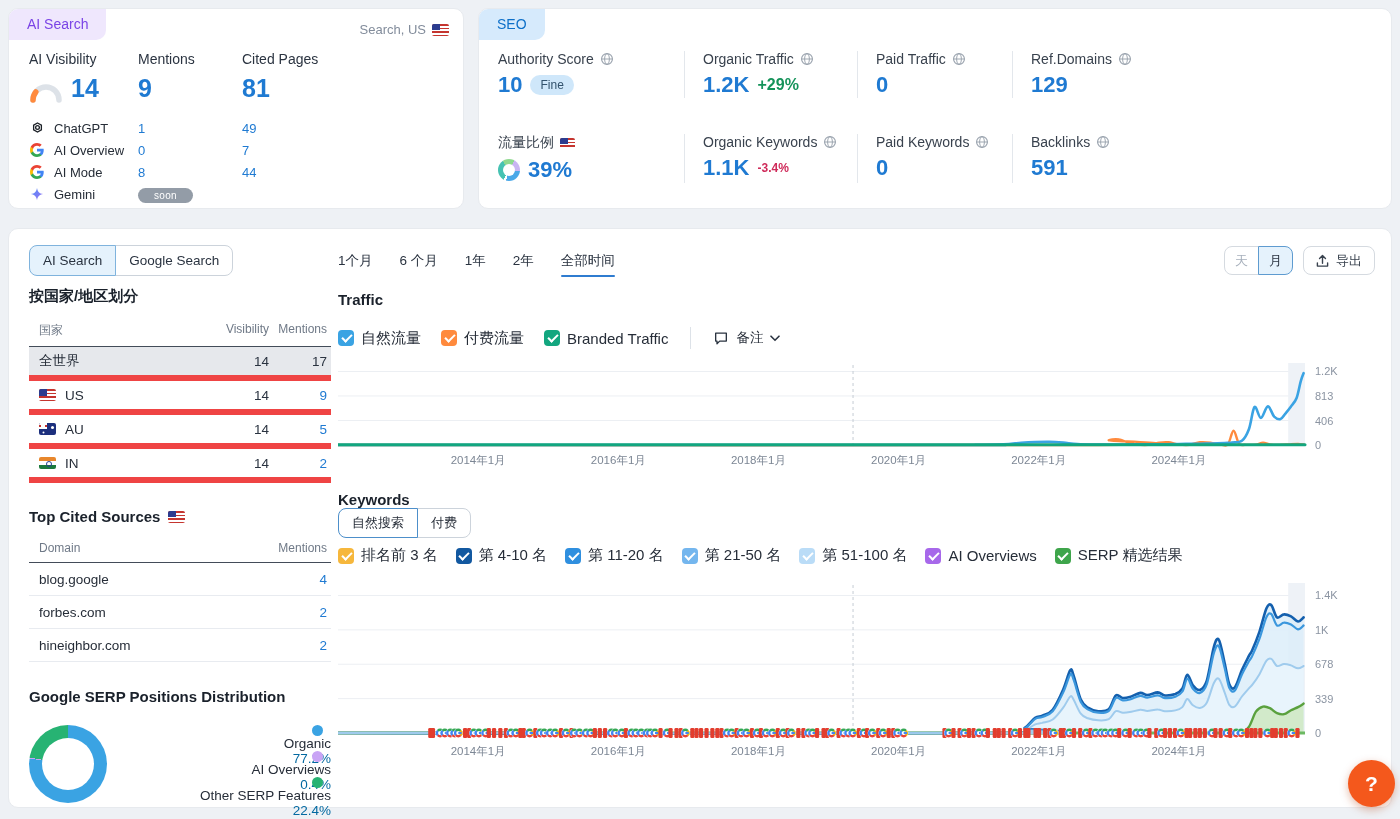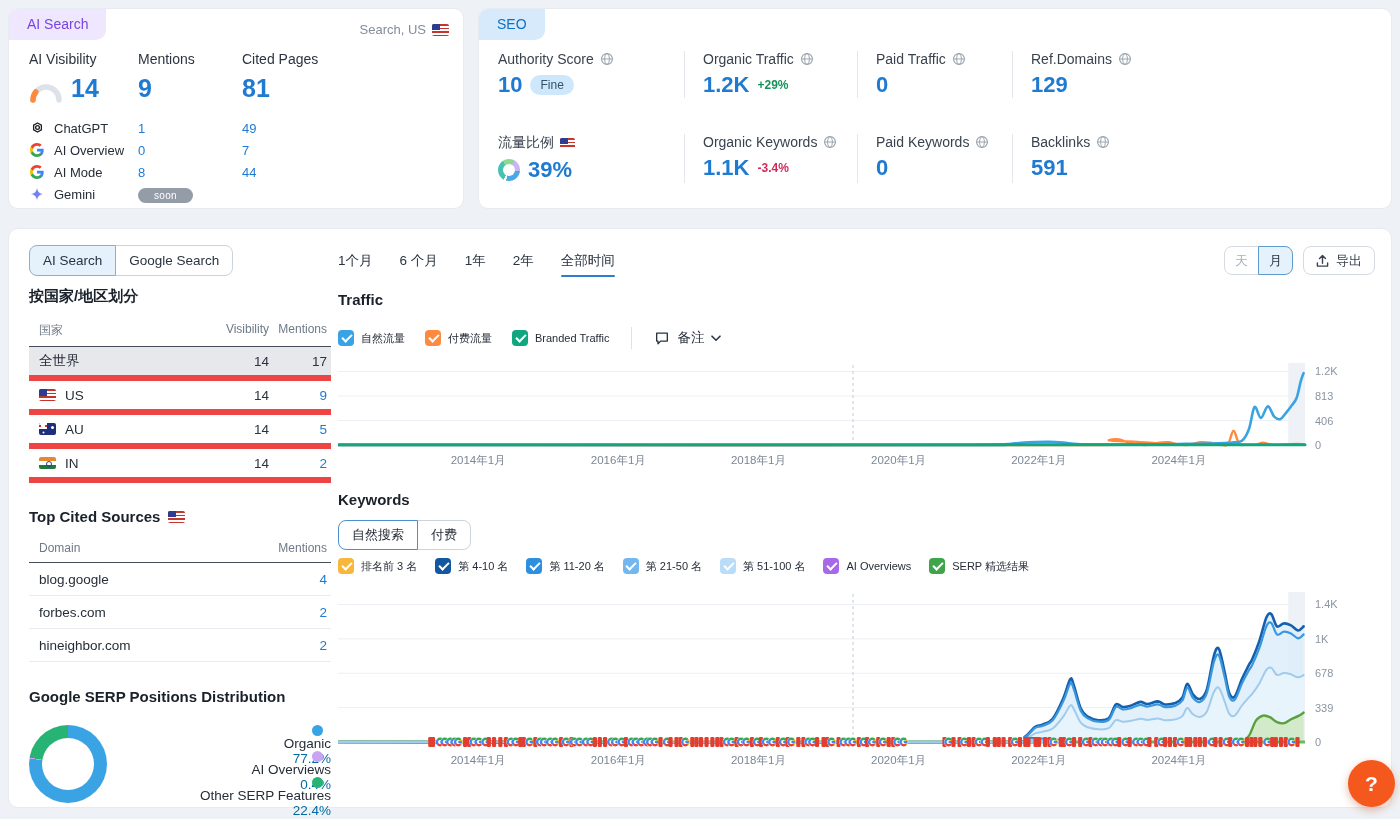--- a/index.html
+++ b/index.html
@@ -49,21 +49,21 @@
   .prov-m { width:104px; color:#1f7ad2; }
   .prov-c { color:#1f7ad2; }
   .soon-pill { background:#939ca7; color:#fff; font-size:10px; padding:2px 16px; border-radius:9px; letter-spacing:.3px; }
 
   
   .seo-grid { position:absolute; left:19px; top:42px; width:878px; display:grid; grid-template-columns:186px 173px 155px auto; row-gap:36px; }
   .seo-cell.divided { border-left:1px solid #e3e7ec; padding-left:18px; }
   .seo-label { font-size:14px; color:#39424e; display:flex; align-items:center; gap:6px; }
   .seo-value { margin-top:5px; display:flex; align-items:center; gap:8px; }
   .seo-num { font-size:22px; font-weight:bold; color:#1f7ad2; }
-  .delta-up   { font-size:12px; color:#15935a; font-weight:bold; }
+  .delta-up   { font-size:16px; color:#15935a; font-weight:bold; }
   .delta-down { font-size:12px; color:#cf2b5a; font-weight:bold; }
   .fine-pill { background:#cfe7fa; color:#32526d; font-size:12px; padding:3px 10px; border-radius:11px; }
   .mini-donut { width:22px; height:22px; border-radius:50%; position:relative; flex:none;
     background:conic-gradient(from 210deg,#46c2b2 0 32%,#8fd98f 32% 50%,#c9b5f2 50% 68%,#4aa8e8 68% 96%,#fff 96% 100%); }
   .mini-donut::after { content:""; position:absolute; inset:5px; background:#fff; border-radius:50%; }
 
   
   .seg { position:absolute; left:20px; top:16px; display:flex; }
   .seg-btn { height:31px; padding:0 13px; font-size:13.5px; display:flex; align-items:center; background:#fff; border:1px solid #ccd3db; color:#2a3340; cursor:pointer; }
   .seg-btn.active { background:#e5f2fc; border-color:#7fb3dd; border-radius:8px 0 0 8px; position:relative; z-index:1; }
@@ -101,26 +101,26 @@
   .serp-legend { flex:1; margin-left:22px; }
   .serp-item { display:flex; align-items:flex-end; height:26px; font-size:13.5px;flex-direction:column; }
   .serp-dot { width:11px; height:11px; border-radius:50%; margin-right:8px; flex:none; }
   .serp-label { flex:1; color:#262d38; }
   .serp-val { color:#0369a1; }
 
   
   .right-panel { position:absolute; left:329px; top:62px; width:1048px; }
   .chart-title { font-size:15px; font-weight:bold; color:#1a212b; }
   .legend-row { display:flex; align-items:center; gap:20px; margin-top:19px; }
-  .legend-item { display:flex; align-items:center; gap:7px; font-size:11px; color:#262d38; cursor:pointer; }
+  .legend-item { display:flex; align-items:center; gap:7px; font-size:15px; color:#262d38; cursor:pointer; }
   .cbx { width:16px; height:16px; border-radius:4px; position:relative; flex:none; }
   .cbx::after { content:""; position:absolute; left:3.5px; top:4px; width:8px; height:4px; border-left:2px solid #fff; border-bottom:2px solid #fff; transform:rotate(-45deg); }
   .v-div { width:1px; height:22px; background:#dde2e8; margin:0 2px; }
   .notes { display:flex; align-items:center; gap:7px; font-size:13.5px; color:#262d38; cursor:pointer; }
-  .kw-tabs { display:inline-flex; margin-top:12px; }
+  .kw-tabs { display:inline-flex; }
   .kw-tab { height:30px; padding:0 13px; display:flex; align-items:center; font-size:13px; background:#fff; border:1px solid #ccd3db; color:#262d38; cursor:pointer; }
   .kw-tab.active { border-color:#4d8fca; border-radius:8px 0 0 8px; position:relative; z-index:1; }
   .kw-tab.rest { border-radius:0 8px 8px 0; margin-left:-1px; }
   svg.chart { display:block; margin-top:8px; }
   .kw-title { margin-top:20px; }
   .kw-legend { margin-top:8px; gap:18px; }
 
   .help-btn { position:absolute; left:1348px; top:760px; width:47px; height:47px; border-radius:50%;
     background:#f4581c; color:#fff; font-size:21px; font-weight:bold; display:flex; align-items:center; justify-content:center;
     box-shadow:0 3px 8px rgba(180,60,10,.35); cursor:pointer; }

